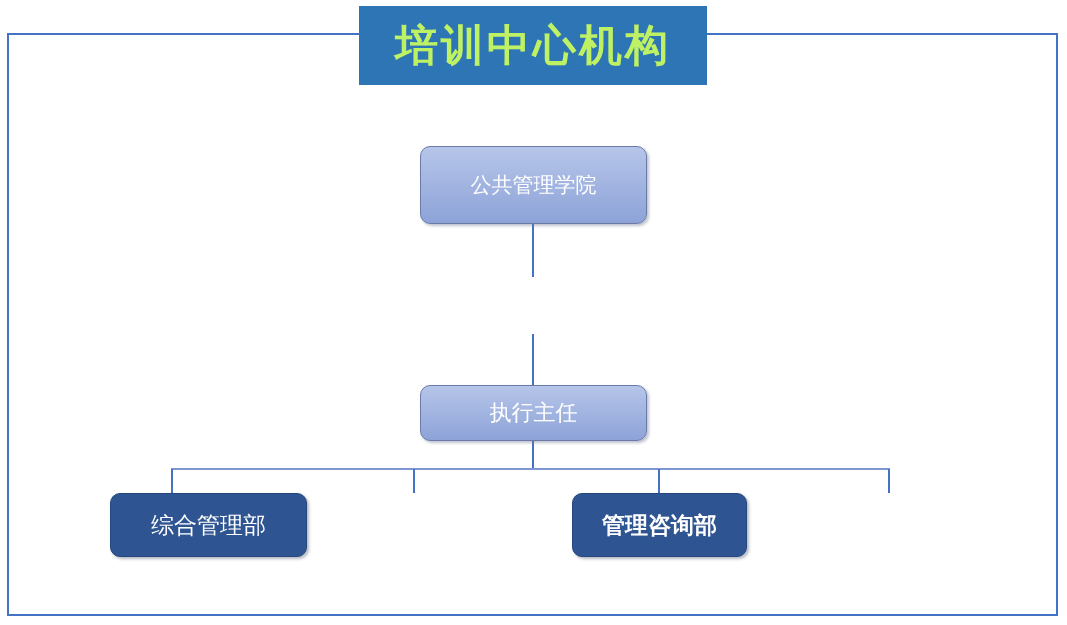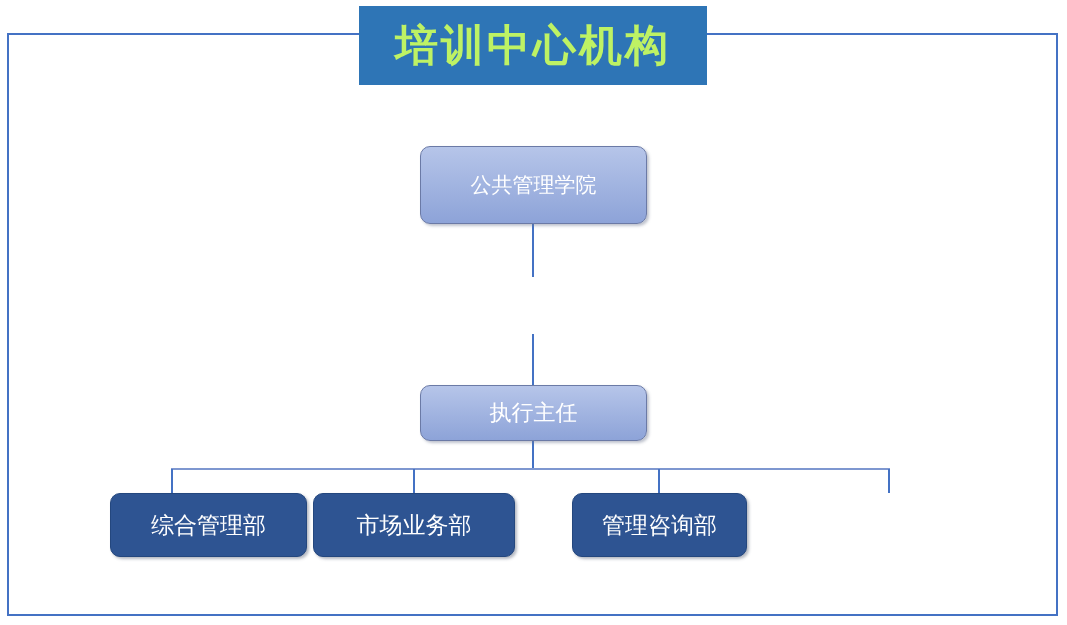--- a/index.html
+++ b/index.html
@@ -53,21 +53,21 @@
     background: var(--dark-node, #2E5492);
     border: 1px solid var(--dark-node-border, #24477E);
     box-shadow: 2px 2px 3px rgba(90,100,120,0.45);
   }
   .node-college { left: 420px; top: 146px; width: 227px; height: 78px; font-size: 21px; line-height: 33px; }
   .node-director { left: 420px; top: 277px; width: 227px; height: 57px; font-size: 22px; }
   .node-executive { left: 420px; top: 385px; width: 227px; height: 56px; font-size: 22px; }
   .dept { top: 493px; height: 64px; font-size: 23px; }
   .dept-1 { left: 88px;  width: 197px; margin-left: 22px; }
   .dept-2 { left: 313px; width: 202px; }
-  .dept-3 { left: 572px; width: 175px; }
+  .dept-3 { left: 572px; width: 175px; font-weight: bold; }
   .dept-4 { left: 802px; width: 175px; }
   .conn { position: absolute; background: var(--connector, #4472C4); z-index: 1; }
   .conn.v { width: 2px; }
   .conn.h { height: 2px; background: var(--connector-light, #7E97D0); }
   .v-root-director { left: 532px; top: 224px; height: 53px; }
   .v-director-exec { left: 532px; top: 334px; height: 51px; }
   .v-exec-bus      { left: 532px; top: 441px; height: 28px; }
   .h-bus           { left: 171px; top: 468px; width: 719px; }
   .drop-1 { left: 171px; top: 469px; height: 24px; }
   .drop-2 { left: 413px; top: 469px; height: 24px; }
@@ -99,20 +99,17 @@
   </div>
 
 
   <div class="node light node-executive">
     <div>执行主任</div>
   </div>
 
   <div class="node dark dept dept-1">
     <div>综合管理部</div>
   </div>
-  <div class="node dark dept dept-2">
-    <div>市场业务部</div>
-  </div>
   <div class="node dark dept dept-3">
     <div>管理咨询部</div>
   </div>
 
 </div>
 
 </body></html>

